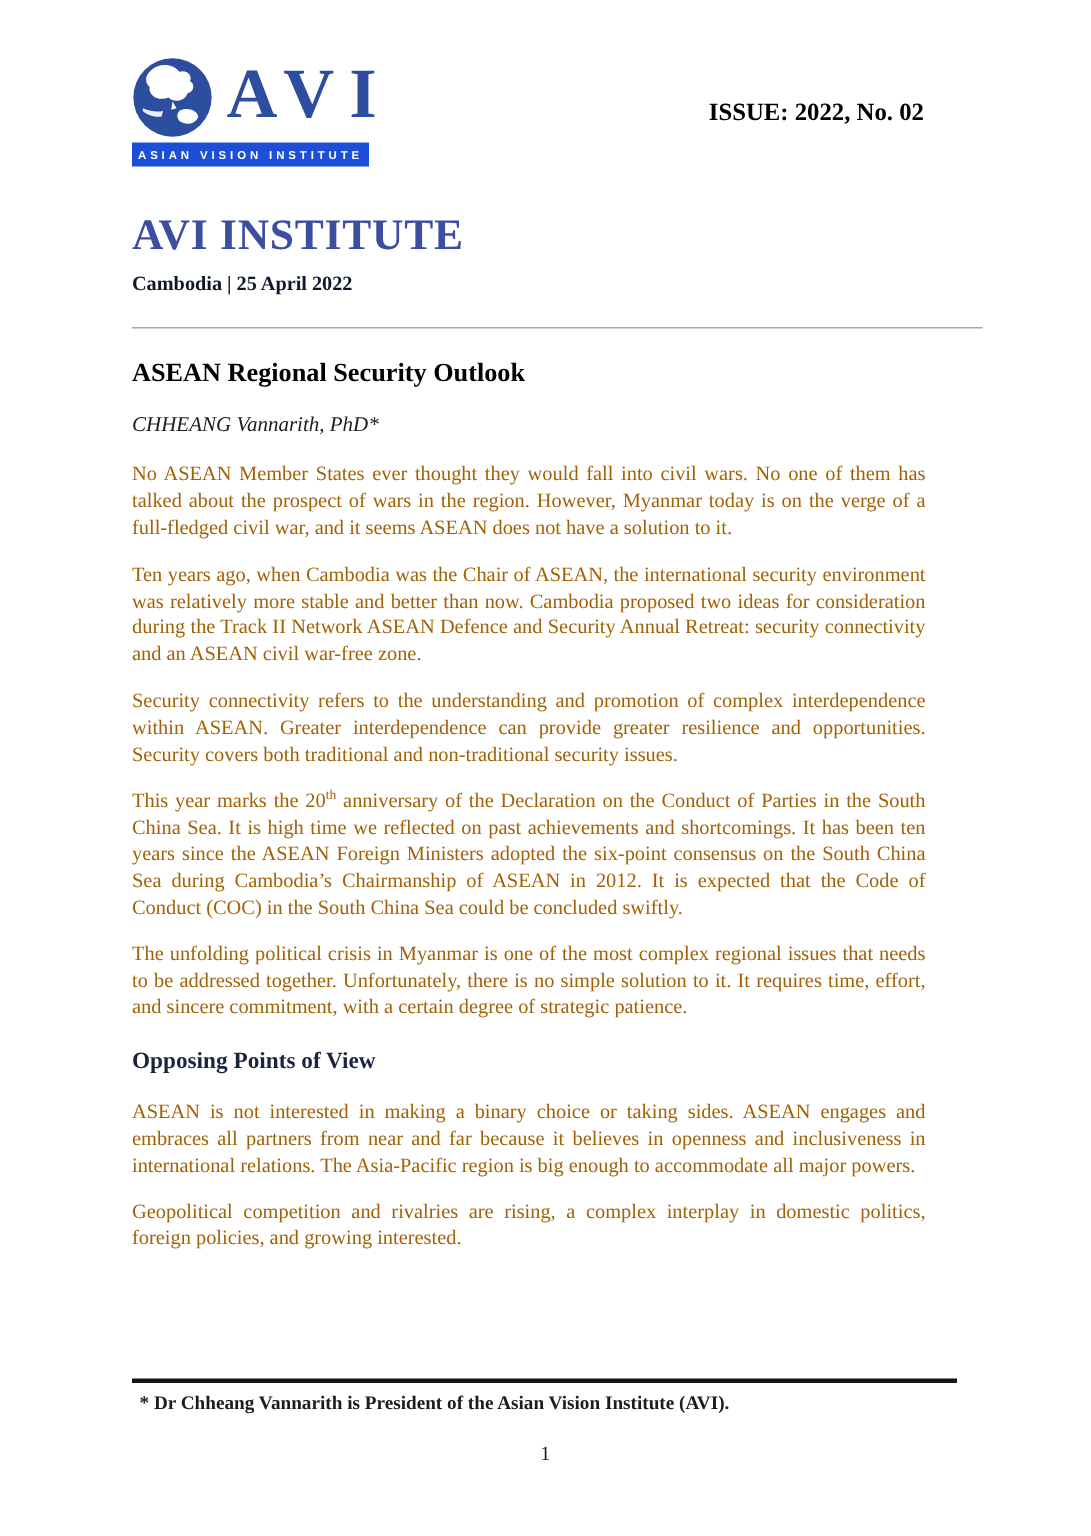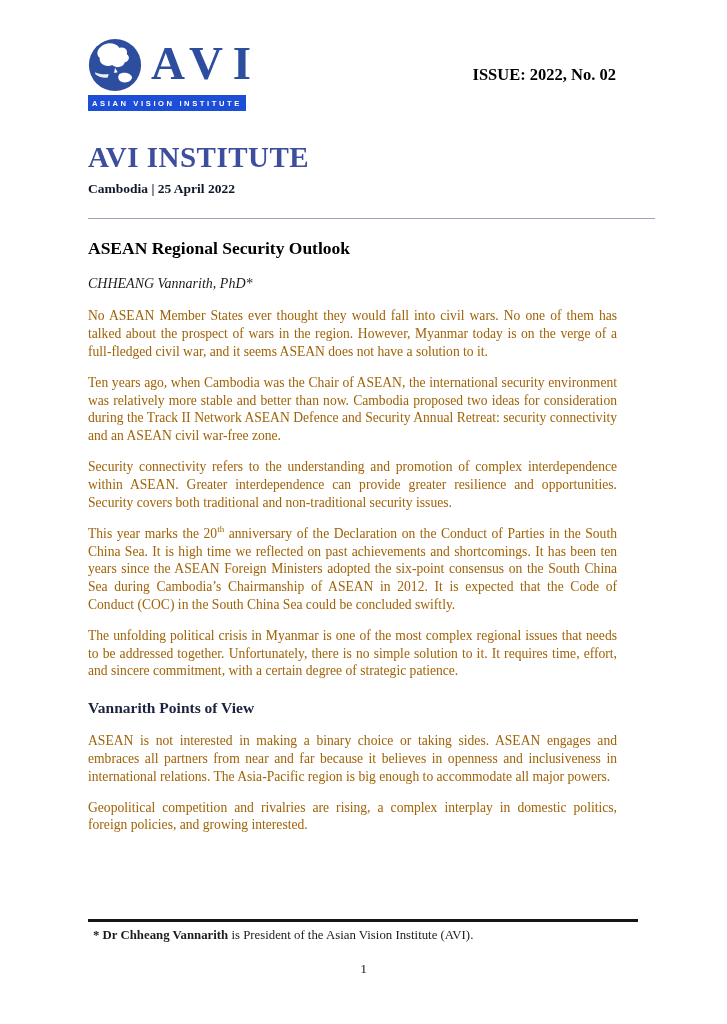--- a/index.html
+++ b/index.html
@@ -90,20 +90,21 @@
     width: 550px;
     border-top: 3px solid #151515;
   }
   .footnote {
     position: absolute;
     left: 93px;
     top: 928px;
     margin: 0;
     font-size: 12.8px;
     color: #1c1c1c;
+    font-weight: bold;
   }
   .page-number {
     position: absolute;
     top: 961px;
     left: 0;
     right: 0;
     text-align: center;
     font-size: 13.5px;
     color: #1c1c1c;
   }
@@ -140,21 +141,21 @@
 
     <article>
       <h2 class="article-title">ASEAN Regional Security Outlook</h2>
       <div class="author">CHHEANG Vannarith, PhD*</div>
       <div id="blocks">
           <p class="body-para"><span>No ASEAN Member States ever thought they would fall into civil wars. No one of them has talked about the prospect of wars in the region.  However, Myanmar today is on the verge of a full-fledged civil war, and it seems ASEAN does not have a solution to it.</span></p>
           <p class="body-para"><span>Ten years ago, when Cambodia was the Chair of ASEAN, the international security environment was relatively more stable and better than now. Cambodia proposed two ideas for consideration during the Track II Network ASEAN Defence and Security Annual Retreat: security connectivity and an ASEAN civil war-free zone.</span></p>
           <p class="body-para"><span>Security connectivity refers to the understanding and promotion of complex interdependence within ASEAN. Greater interdependence can provide greater resilience and opportunities. Security covers both traditional and non-traditional security issues.</span></p>
           <p class="body-para"><span>This year marks the 20</span><sup>th</sup><span> anniversary of the Declaration on the Conduct of Parties in the South China Sea. It is high time we reflected on past achievements and shortcomings. It has been ten years since the ASEAN Foreign Ministers adopted the six-point consensus on the South China Sea during Cambodia’s Chairmanship of ASEAN in 2012. It is expected that the Code of Conduct (COC) in the South China Sea could be concluded swiftly.</span></p>
           <p class="body-para"><span>The unfolding political crisis in Myanmar is one of the most complex regional issues that needs to be addressed together. Unfortunately, there is no simple solution to it. It requires time, effort, and sincere commitment, with a certain degree of strategic patience.</span></p>
-          <h3 class="section-heading"><span>Vannarith Points of View</span></h3>
+          <h3 class="section-heading"><span>Opposing Points of View</span></h3>
           <p class="body-para"><span>ASEAN is not interested in making a binary choice or taking sides. ASEAN engages and embraces all partners from near and far because it believes in openness and inclusiveness in international relations. The Asia-Pacific region is big enough to accommodate all major powers.</span></p>
           <p class="body-para"><span>Geopolitical competition and rivalries are rising, a complex interplay in domestic politics, foreign policies, and growing interested.</span></p>
         </div>
     </article>
 
   </div>
 
   <div class="foot-rule"></div>
   <p class="footnote"><b>* Dr Chheang Vannarith</b><span> is President of the Asian Vision Institute (AVI).</span></p>
   <div class="page-number">1</div>

